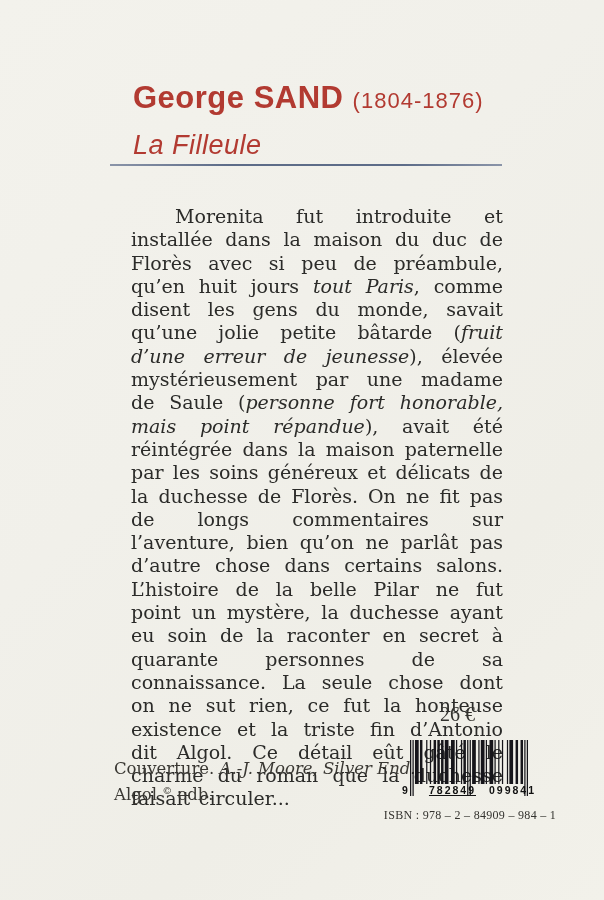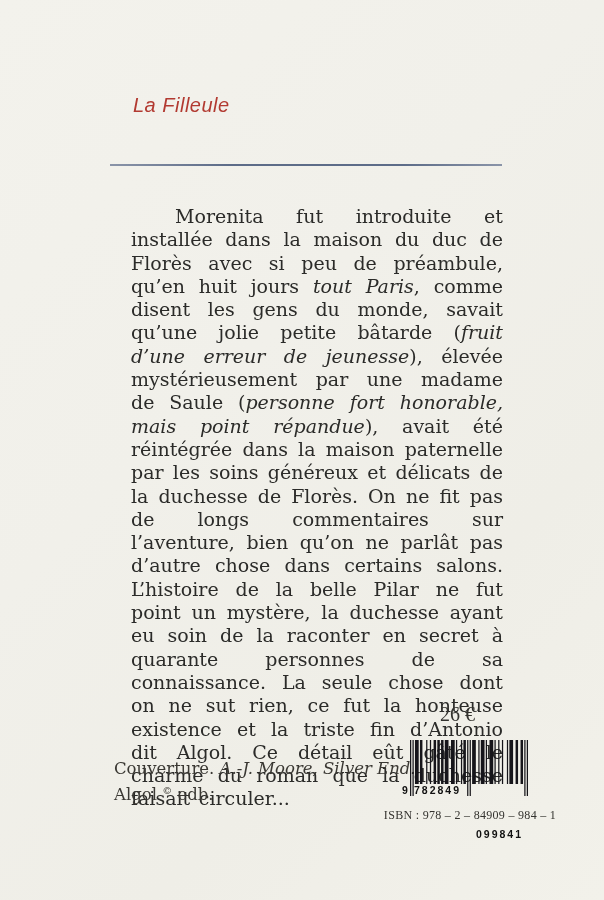--- a/index.html
+++ b/index.html
@@ -26,21 +26,21 @@
   }
   .author-dates{
     font-size:22px;
     font-weight:400;
     letter-spacing:1px;
   }
   .book-title{
     margin-top:14px;
     font-family:"Liberation Sans", sans-serif;
     color:#b23a31;
-    font-size:20px;
+    font-size:27px;
     font-style:italic;
     font-weight:500;
     letter-spacing:0.5px;
   }
   .rule{
     position:absolute;
     left:110px;top:164px;
     width:392px;height:2px;
     background:linear-gradient(to right,#8a94a8,#5d6c88 30%,#5d6c88 75%,#8a94a8);
   }
@@ -74,22 +74,22 @@
     left:-8px;top:44px;
     width:134px;
     display:flex;
     font-family:"Liberation Sans", sans-serif;
     font-size:10.5px;
     font-weight:700;
     color:#111;
     letter-spacing:2px;
   }
   .bd-first{width:12px;}
-  .bd-g1{width:62px;text-align:left;}
-  .bd-g2{width:60px;text-align:left;margin-top:44px;}
+  .bd-g1{width:62px;text-align:right;text-decoration:underline;}
+  .bd-g2{width:60px;text-align:right;}
   .isbn{
     position:absolute;
     left:380px;top:808px;width:180px;
     text-align:center;
     font-size:12px;
     letter-spacing:0.3px;
     color:#33322e;
     white-space:nowrap;
   }
   .credit{
@@ -102,20 +102,21 @@
   }
   .credit .it{font-style:italic;}
   .credit sup{font-size:10px;vertical-align:6px;}
 </style>
 </head>
 <body>
 
 <div class="cover">
 
   <div class="titleblock">
+    <div class="author-line"><span>George SAND</span>&nbsp;<span class="author-dates">(1804-1876)</span></div>
     <div class="book-title">La Filleule</div>
   </div>
 
   <div class="rule"></div>
 
   <p class="excerpt"><span class="indent"></span><span>Morenita fut introduite et installée dans la maison du duc de Florès avec si peu de préambule, qu’en huit jours </span><i>tout Paris</i><span>, comme disent les gens du monde, savait qu’une jolie petite bâtarde (</span><i>fruit d’une erreur de jeunesse</i><span>), élevée mystérieusement par une madame de Saule (</span><i>personne fort honorable, mais point répandue</i><span>), avait été réintégrée dans la maison paternelle par les soins généreux et délicats de la duchesse de Florès. On ne fit pas de longs commentaires sur l’aventure, bien qu’on ne parlât pas d’autre chose dans certains salons. L’histoire de la belle Pilar ne fut point un mystère, la duchesse ayant eu soin de la raconter en secret à quarante personnes de sa connaissance. La seule chose dont on ne sut rien, ce fut la honteuse existence et la triste fin d’Antonio dit Algol. Ce détail eût gâté le charme du roman que la duchesse faisait circuler...</span></p>
 
   <div class="price">26 €</div>
 
   <div class="credit">

